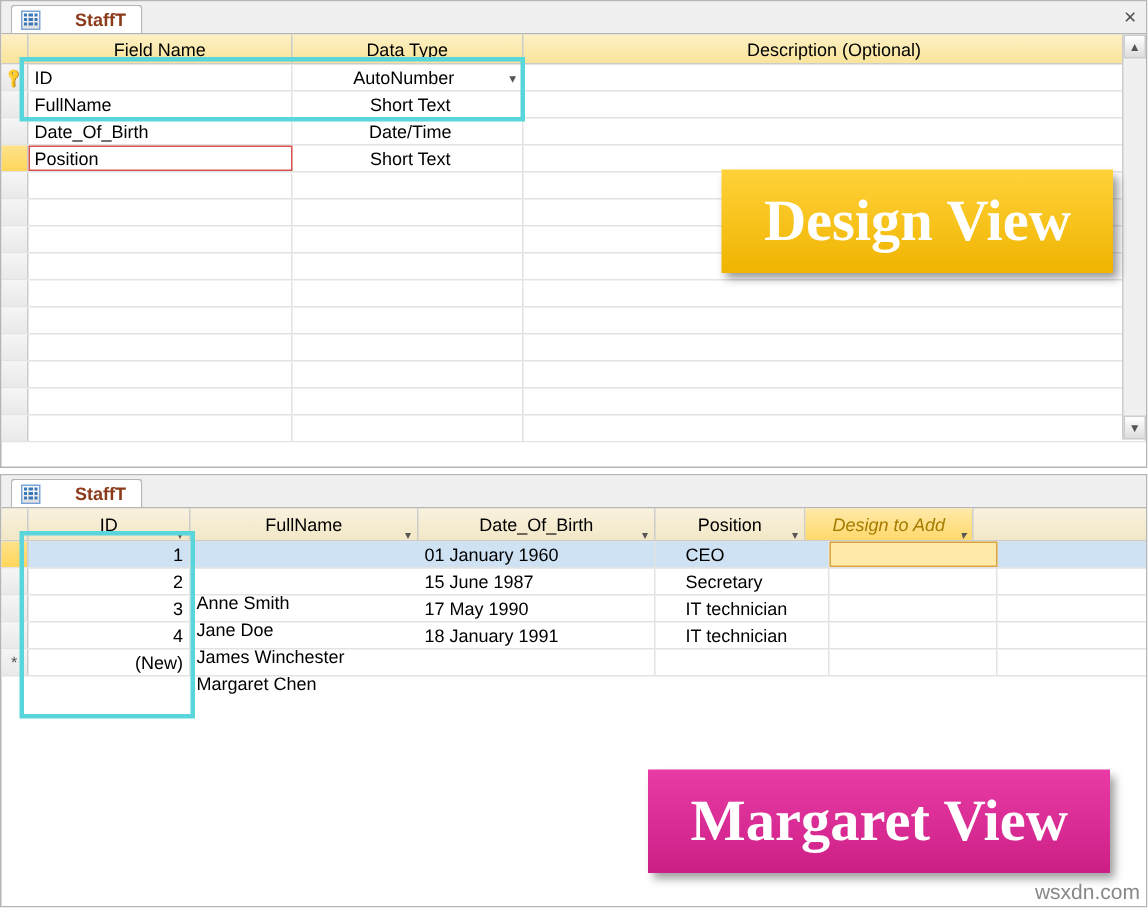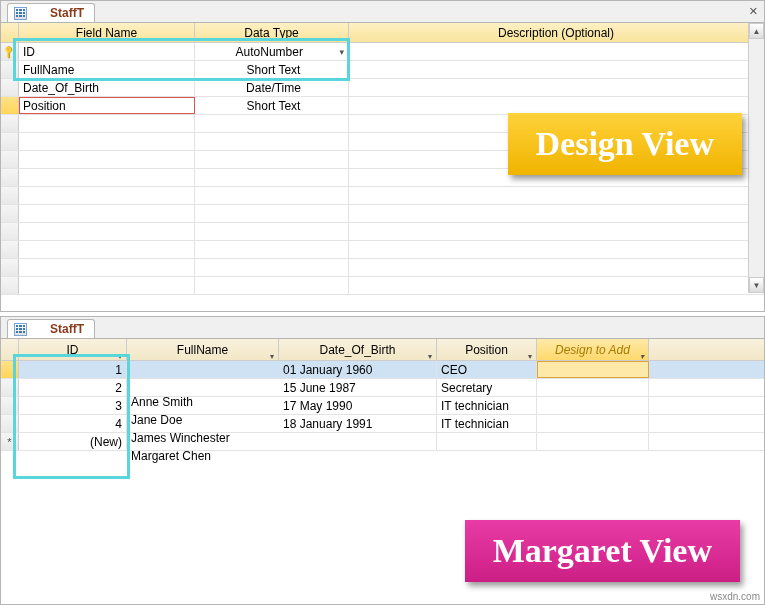--- a/index.html
+++ b/index.html
@@ -51,34 +51,34 @@
 .ds-h-dob { width: 158px; }
 .ds-h-pos { width: 100px; }
 .ds-h-add { width: 112px; background: linear-gradient(#ffe9a8,#ffd96c); font-style: italic; color: #a67c00; }
 
 .ds-row { display: flex; height: 18px; border-bottom: 1px solid #e3e3e3; align-items: stretch; }
 .ds-row .rowsel { width: 18px; border-right: 1px solid #ccc; background: linear-gradient(#f5f5f5,#e9e9e9); }
 .ds-c { border-right: 1px solid #e3e3e3; padding: 0 4px; line-height: 18px; white-space: nowrap; }
 .c-id { width: 108px; text-align: right; }
 .c-full { width: 152px; margin-top: 32px; }
 .c-dob { width: 158px; text-align: left; }
-.c-pos { width: 100px; }
+.c-pos { width: 100px; margin-left: 16px; }
 .c-add { width: 112px; }
 .row-sel { background: #cfe2f3; }
 .row-sel .rowsel { background: linear-gradient(#ffe28a,#ffd65a); }
 .cell-edit { background: #ffe9a8; outline: 1px solid #d9a441; outline-offset: -1px; }
 .new-star { color: #555; font-size: 11px; }
 .box-ds { left: 12px; top: 37px; width: 117px; height: 125px; }
 
 
-.badge { position: absolute; padding: 12px 28px; font-size: 34px; font-weight: bold; color: #fff; font-family: "Comic Sans MS", "Segoe Script", cursive; box-shadow: 3px 4px 6px rgba(0,0,0,0.4); }
+.badge { position: absolute; padding: 12px 28px; font-size: 39px; font-weight: bold; color: #fff; font-family: "Comic Sans MS", "Segoe Script", cursive; box-shadow: 3px 4px 6px rgba(0,0,0,0.4); }
 .badge-yellow { background: linear-gradient(#ffd23a,#f0b400); right: 22px; top: 112px; }
 .badge-pink { background: linear-gradient(#e93ba5,#cc1f86); right: 24px; bottom: 22px; }
 
-.watermark { position: absolute; right: 4px; bottom: 2px; color: #888; font-size: 10px; }
+.watermark { position: absolute; right: 4px; bottom: 2px; color: #888; font-size: 14px; }
 </style>
 </head>
 <body>
 
 <div class="panel panel-top">
   <div class="tab-bar">
     <div class="tab">
       <span class="tab-icon">
           <span class="tab-icon-inner">
             <span></span>

